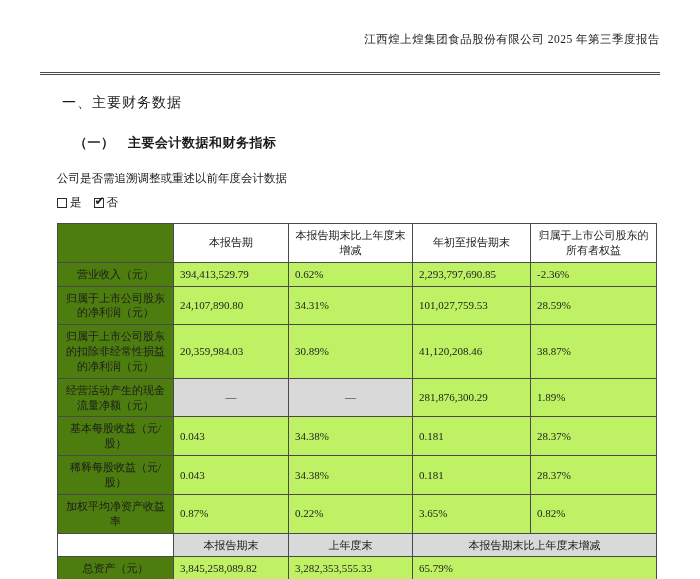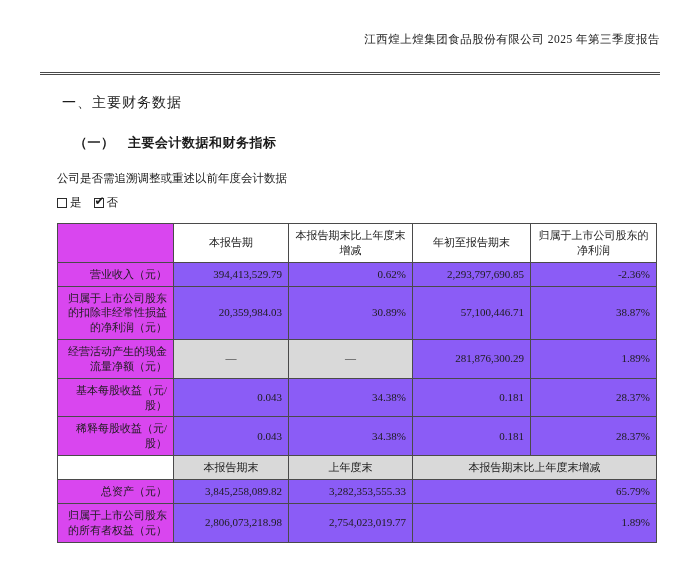--- a/index.html
+++ b/index.html
@@ -73,22 +73,22 @@
   table.fin td, table.fin th {
     border: 1px solid #4a4a4a;
     padding: 4px 6px;
     line-height: 1.35;
     vertical-align: middle;
     font-weight: normal;
     word-break: break-all;
     overflow: hidden;
   }
   table.fin th { text-align: center; background: #ffffff; }
-  td.lbl { background: #d946ef; text-align: right; }
-  td.num { text-align: right; background: #8b5cf6; }
+  td.lbl { background: #4d7c0f; text-align: center; }
+  td.num { text-align: left; background: #bef264; }
   .graybg { background: #d9d9d9 !important; }
   .centered { text-align: center !important; }
 </style>
 </head>
 <body>
 
 <div class="page">
 
   <div class="doc-header">
     <span>江西煌上煌集团食品股份有限公司 2025 年第三季度报告</span>
@@ -118,37 +118,44 @@
         <col style="width:124px">
         <col style="width:118px">
         <col style="width:126px">
     </colgroup>
     <tbody>
       <tr>
         <td class="lbl"></td>
         <th>本报告期</th>
         <th>本报告期末比上年度末增减</th>
         <th>年初至报告期末</th>
-        <th>归属于上市公司股东的净利润</th>
+        <th>归属于上市公司股东的所有者权益</th>
       </tr>
 
       <tr>
         <td class="lbl">营业收入（元）</td>
         <td class="num">394,413,529.79</td>
         <td class="num">0.62%</td>
         <td class="num">2,293,797,690.85</td>
         <td class="num">-2.36%</td>
       </tr>
 
+      <tr>
+        <td class="lbl">归属于上市公司股东的净利润（元）</td>
+        <td class="num">24,107,890.80</td>
+        <td class="num">34.31%</td>
+        <td class="num">101,027,759.53</td>
+        <td class="num">28.59%</td>
+      </tr>
 
       <tr>
         <td class="lbl">归属于上市公司股东的扣除非经常性损益的净利润（元）</td>
         <td class="num">20,359,984.03</td>
         <td class="num">30.89%</td>
-        <td class="num">57,100,446.71</td>
+        <td class="num">41,120,208.46</td>
         <td class="num">38.87%</td>
       </tr>
 
       <tr>
         <td class="lbl">经营活动产生的现金流量净额（元）</td>
         <td class="num graybg centered">—</td>
         <td class="num graybg centered">—</td>
         <td class="num">281,876,300.29</td>
         <td class="num">1.89%</td>
       </tr>
@@ -162,20 +169,27 @@
       </tr>
 
       <tr>
         <td class="lbl">稀释每股收益（元/股）</td>
         <td class="num">0.043</td>
         <td class="num">34.38%</td>
         <td class="num">0.181</td>
         <td class="num">28.37%</td>
       </tr>
 
+      <tr>
+        <td class="lbl">加权平均净资产收益率</td>
+        <td class="num">0.87%</td>
+        <td class="num">0.22%</td>
+        <td class="num">3.65%</td>
+        <td class="num">0.82%</td>
+      </tr>
 
       <tr>
         <td></td>
         <th class="graybg">本报告期末</th>
         <th class="graybg">上年度末</th>
         <th class="graybg" colspan="2">本报告期末比上年度末增减</th>
       </tr>
 
       <tr>
         <td class="lbl">总资产（元）</td>

